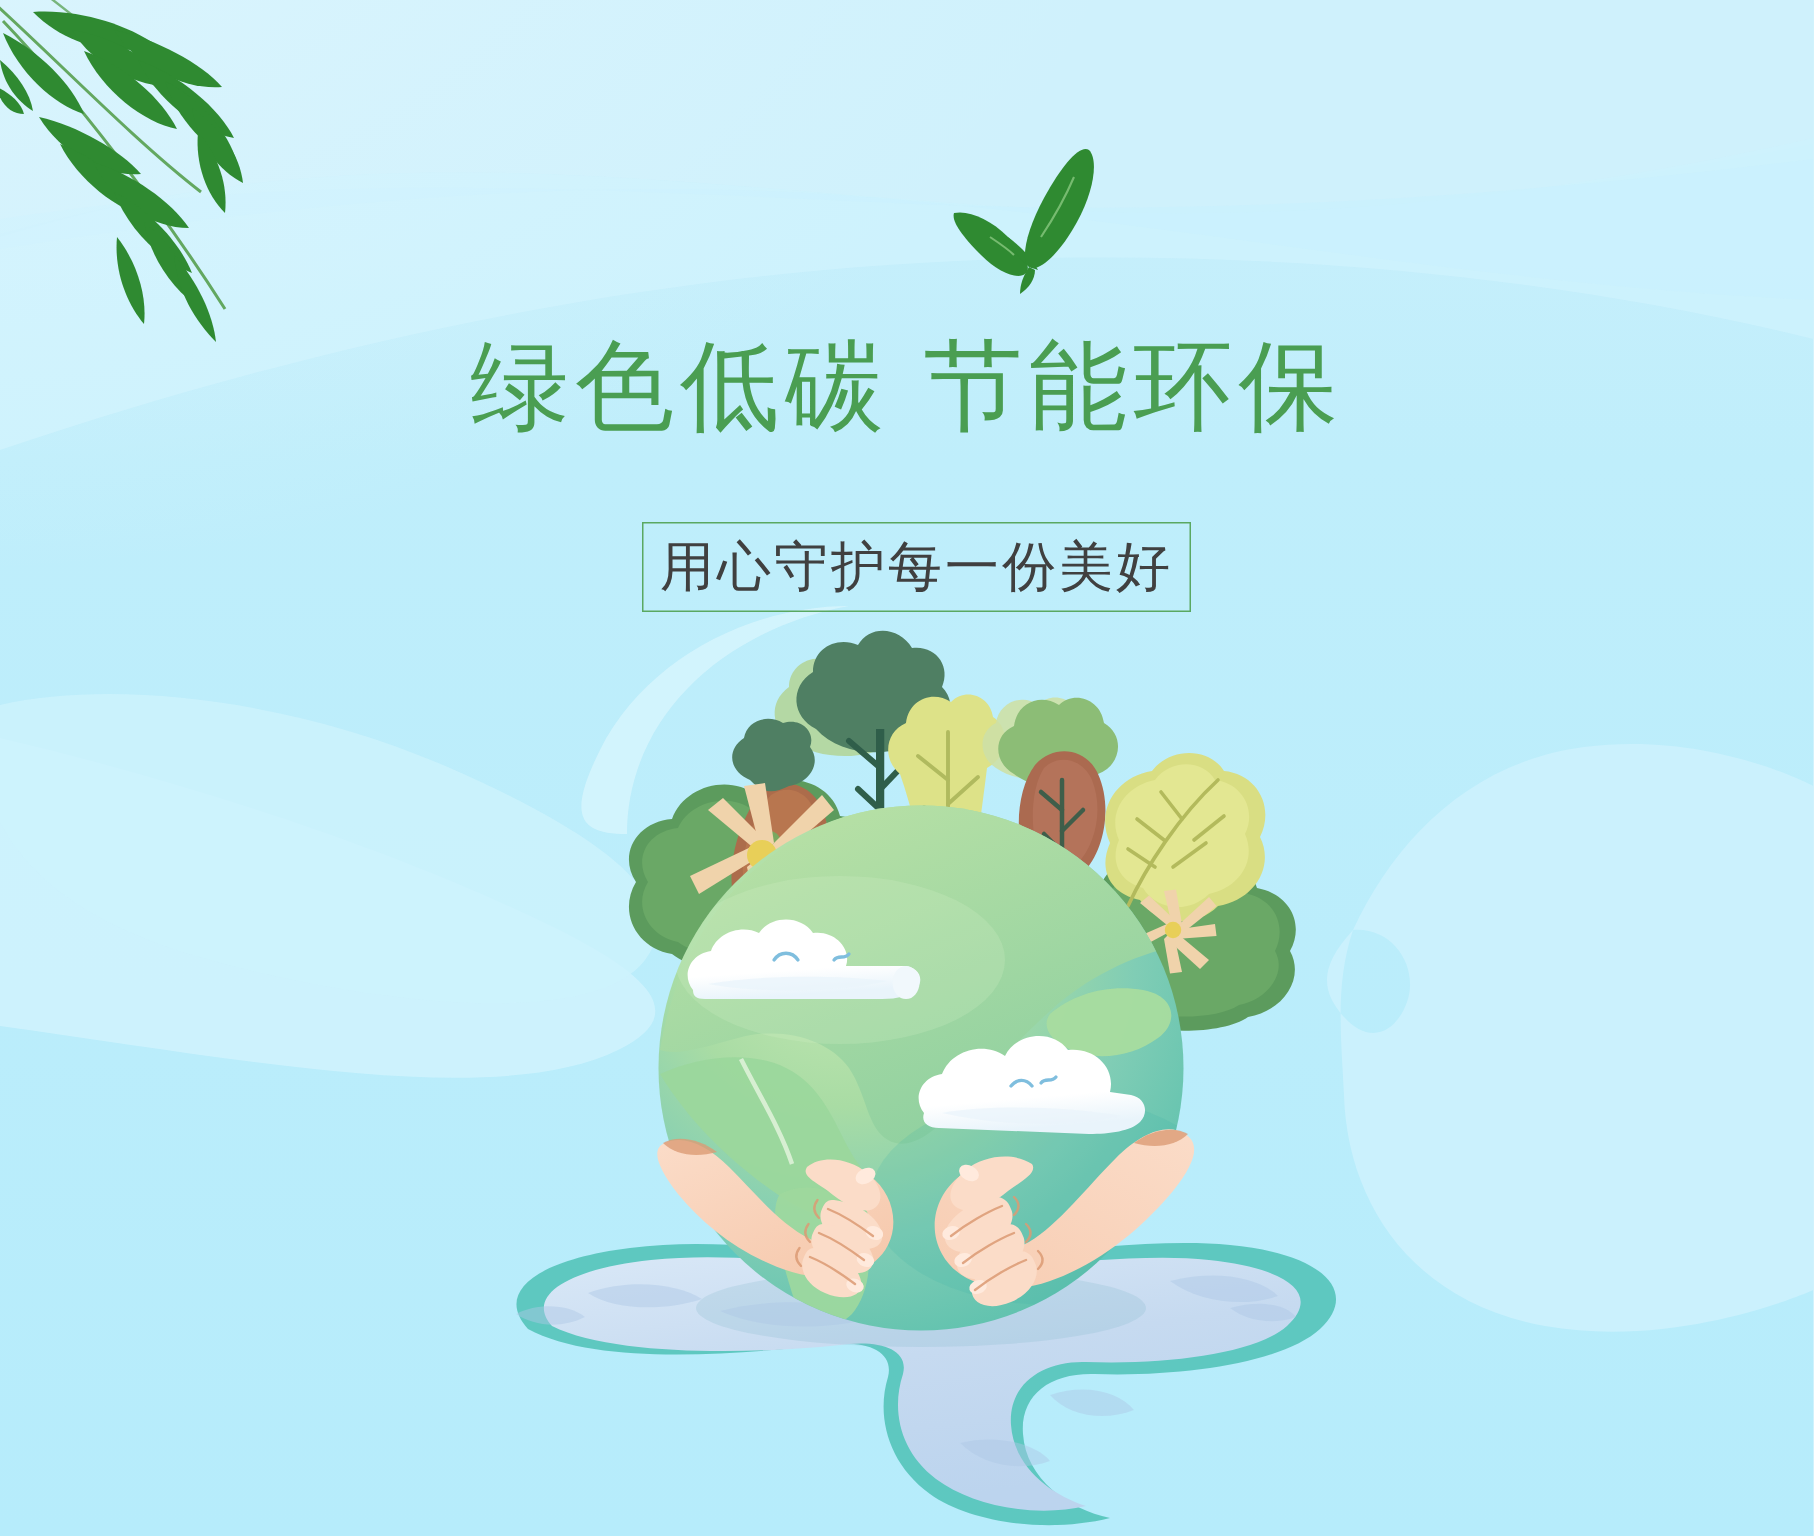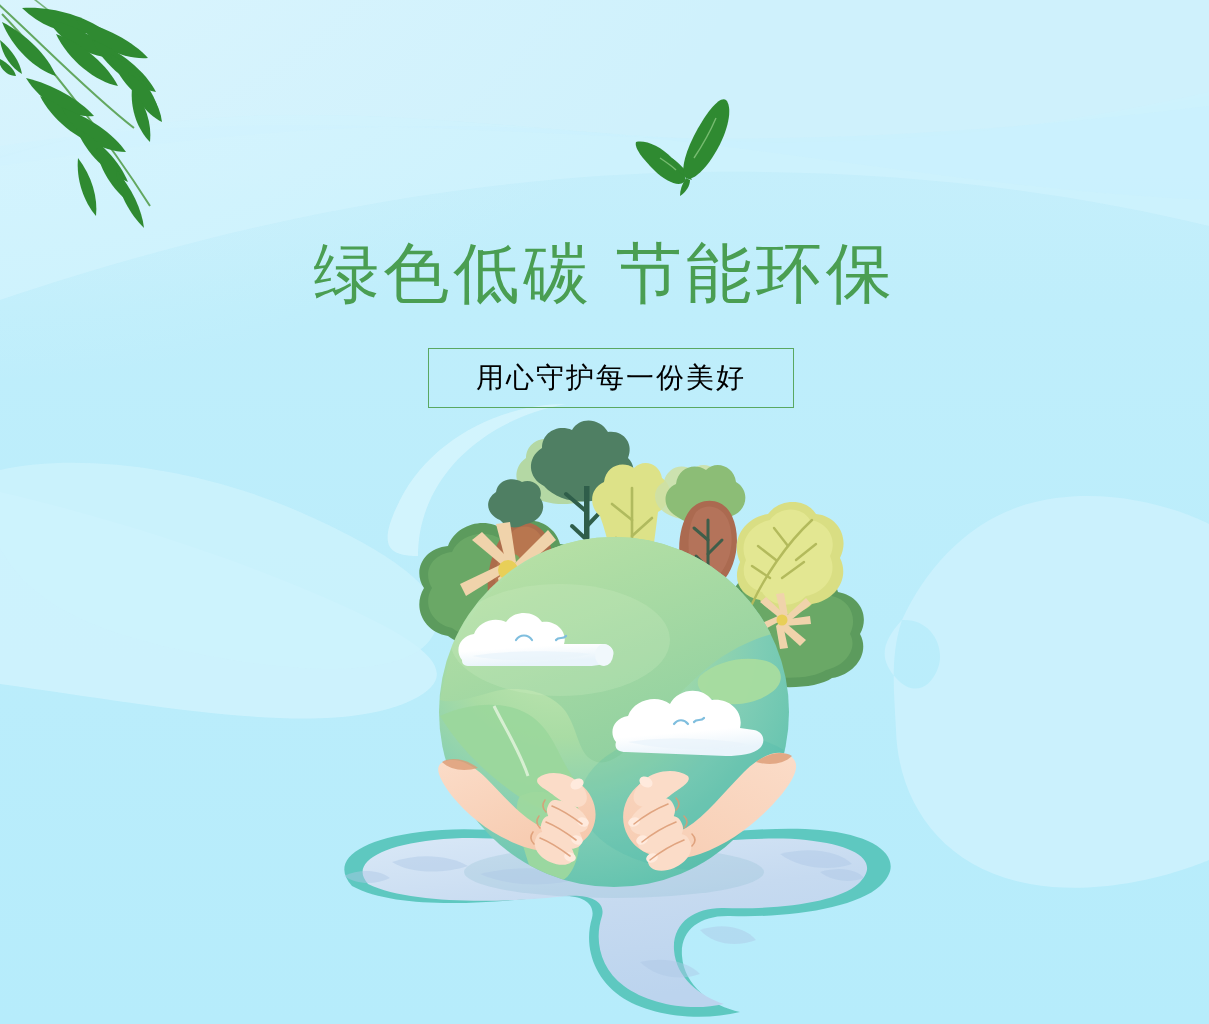--- a/index.html
+++ b/index.html
@@ -13,21 +13,21 @@
     width:1209px; height:1024px;
     background:#b9ecfb;
     overflow:hidden;
   }
   .layer { position:absolute; inset:0; }
   svg.layer { display:block; }
 
   
   #headline {
     position:absolute;
-    left:0; top:238px;
+    left:0; top:222px;
     width:1209px;
     text-align:center;
     font-size:66px;
     line-height:1.08;
     font-weight:400;
     letter-spacing:4px;
     color:#4a9e52;
     white-space:pre;
     z-index:40;
   }
@@ -35,23 +35,23 @@
     position:absolute;
     left:428px; top:348px;
     width:366px; height:60px;
     border:1.6px solid #5aa861;
     display:flex;
     align-items:center;
     justify-content:center;
     z-index:40;
   }
   #subtitle-text {
-    font-size:28px;
+    font-size:36px;
     letter-spacing:2px;
-    color:#000000;
+    color:#404040;
     white-space:pre;
   }
 </style>
 </head>
 <body>
 
 <div id="poster">
 
   <svg class="layer" viewBox="0 0 1209 1024" width="1209" height="1024" preserveAspectRatio="none">
     <defs>

